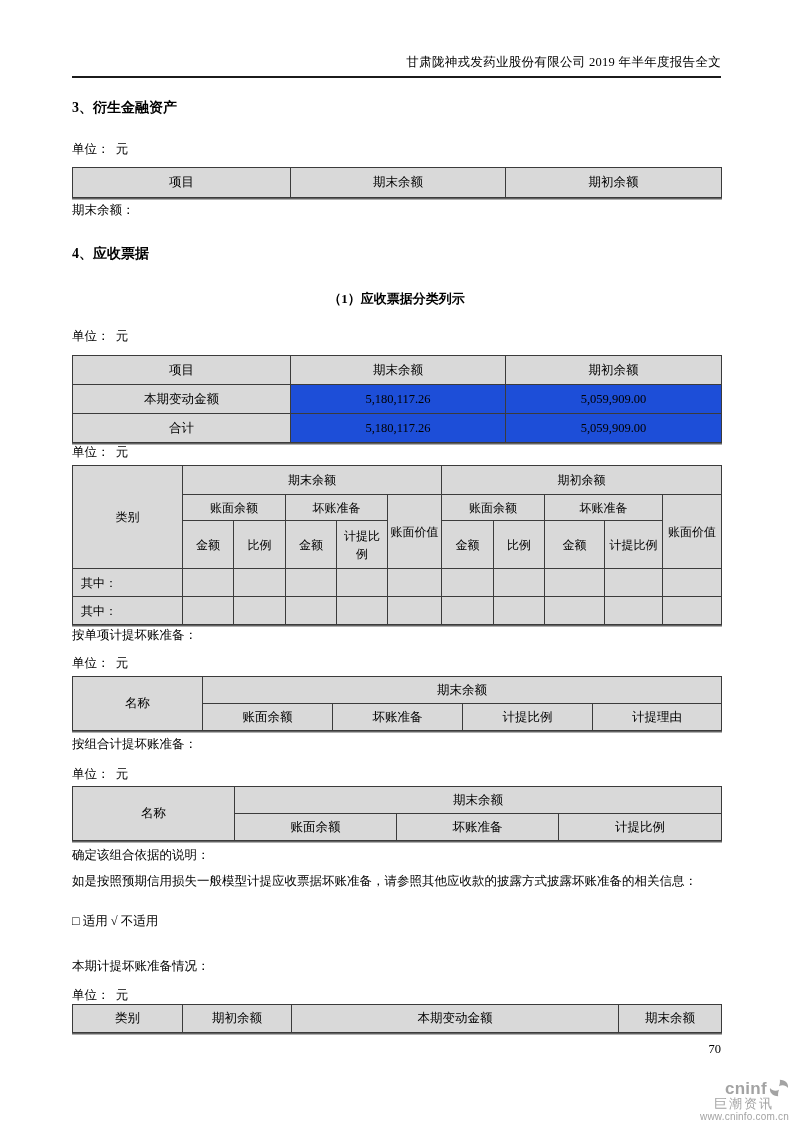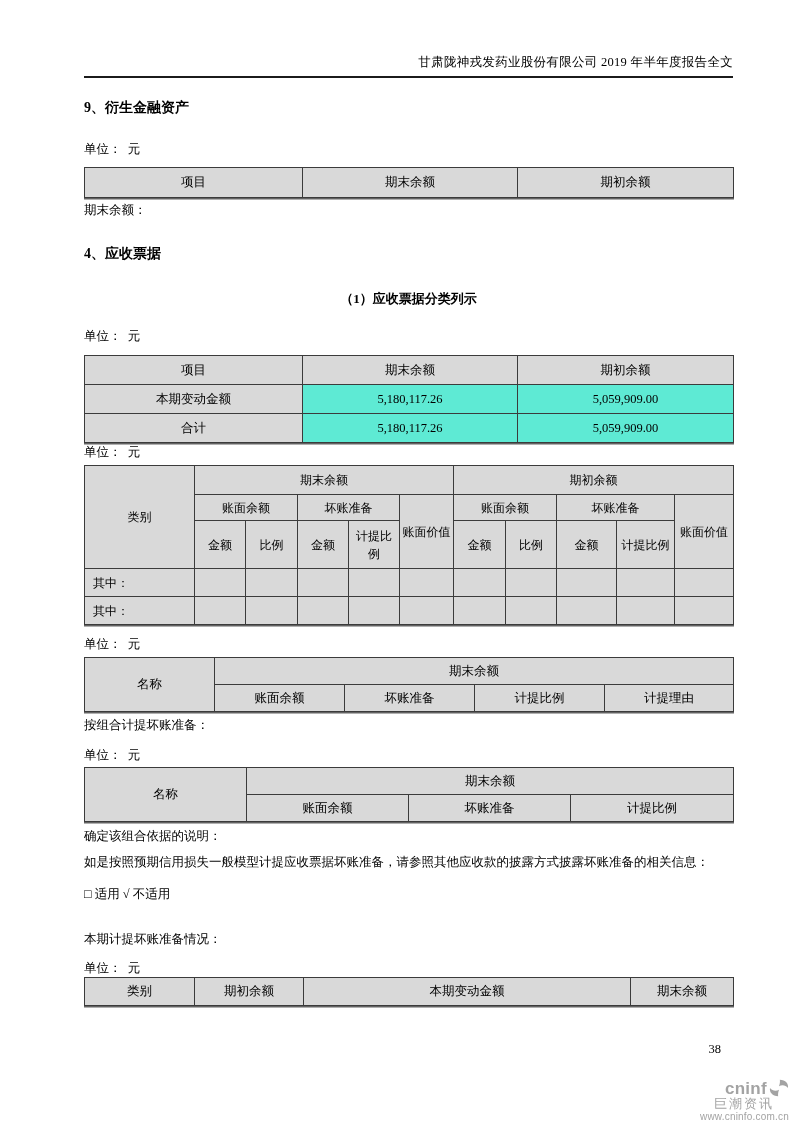--- a/index.html
+++ b/index.html
@@ -1,42 +1,42 @@
 <!DOCTYPE html>
 <html><head>
 <meta charset="utf-8">
 <style>
   html,body { margin:0; padding:0; background:#ffffff; }
   .page {
     position:relative; width:793px; height:1122px; background:#fff;
     font-family:"Liberation Serif","DejaVu Serif",serif; color:#000;
     overflow:hidden;
   }
-  .content { position:absolute; left:84px; top:0; width:649px; }
+  .content { position:absolute; left:72px; top:0; width:649px; }
 
   .doc-header {
     margin-top:54px; padding-bottom:5px; border-bottom:2px solid #1b1b1b;
     text-align:right; font-size:12.5px; letter-spacing:0.3px;
   }
   .h-main { font-size:14px; font-weight:bold; }
   .h-sub  { font-size:13px; font-weight:bold;text-align:center; }
   .body-text { font-size:12.5px; }
   .unit-line { font-size:12.5px; white-space:pre; }
 
   table.tbl {
     border-collapse:collapse; table-layout:fixed; width:649px;
     font-size:12.5px; border:1px solid #3b3b3b;
     box-shadow:0 1.5px 0 rgba(70,70,70,0.85);
   }
   table.tbl td {
     border:1px solid #3b3b3b; text-align:center; vertical-align:middle;
     padding:2px 4px; overflow:hidden;
   }
   .gray { background:#d9d9d9; }
-  td.num { background:#5eead4; text-align:right; padding-right:5px; }
+  td.num { background:#1d4ed8; text-align:right; padding-right:5px; }
   td.lbl { background:#d9d9d9; text-align:left; padding-left:8px; }
 
   tr.h30 { height:30px; } tr.h29 { height:29px; } tr.h28 { height:28px; }
   tr.h27 { height:27px; } tr.h26 { height:26px; } tr.h48 { height:48px; }
 
   table.t-cat td { background:#d9d9d9; font-size:12px; padding:1px 2px; line-height:1.5; }
   table.t-cat td.catlbl { text-align:left; padding-left:8px; }
   td.tight { font-size:11.5px; white-space:nowrap; padding:1px 1px; }
 
   .page-num { position:absolute; top:1042px; right:72px; font-size:12.5px; }
@@ -51,21 +51,21 @@
 </head>
 <body>
 
 <div class="page">
   <div class="content">
 
     <div class="doc-header">
       <span>甘肃陇神戎发药业股份有限公司 2019 年半年度报告全文</span>
     </div>
 
-    <div class="h-main" style="margin-top:21px">9、衍生金融资产</div>
+    <div class="h-main" style="margin-top:21px">3、衍生金融资产</div>
 
     <div class="unit-line" style="margin-top:24px">单位：  元</div>
 
     <table class="tbl" style="margin-top:9px">
       <colgroup>
           <col style="width:218px">
           <col style="width:215px">
           <col style="width:216px">
         </colgroup>
       <tbody>
@@ -172,20 +172,21 @@
           <td></td>
             <td></td>
           <td></td>
             <td></td>
           <td></td>
             <td></td>
         </tr>
       </tbody>
     </table>
 
+    <div class="body-text" style="margin-top:2px">按单项计提坏账准备：</div>
 
     <div class="unit-line" style="margin-top:11px">单位：  元</div>
 
     <table class="tbl" style="margin-top:4px">
       <colgroup>
           <col style="width:130px">
           <col style="width:130px">
           <col style="width:130px">
           <col style="width:130px">
           <col style="width:129px">
@@ -225,21 +226,21 @@
           <td class="gray">坏账准备</td>
           <td class="gray">计提比例</td>
         </tr>
       </tbody>
     </table>
 
     <div class="body-text" style="margin-top:6px">确定该组合依据的说明：</div>
 
     <div class="body-text" style="margin-top:9px">如是按照预期信用损失一般模型计提应收票据坏账准备，请参照其他应收款的披露方式披露坏账准备的相关信息：</div>
 
-    <div class="body-text" style="margin-top:15px; white-space:pre">□ 适用 √ 不适用</div>
+    <div class="body-text" style="margin-top:23px; white-space:pre">□ 适用 √ 不适用</div>
 
 
     <div class="body-text" style="margin-top:28px">本期计提坏账准备情况：</div>
 
     <div class="unit-line" style="margin-top:12px">单位：  元</div>
 
     <table class="tbl" style="margin-top:0px">
       <colgroup>
           <col style="width:110px">
           <col style="width:109px">
@@ -251,21 +252,21 @@
           <td class="gray">类别</td>
           <td class="gray">期初余额</td>
           <td class="gray">本期变动金额</td>
           <td class="gray">期末余额</td>
         </tr>
       </tbody>
     </table>
 
   </div>
 
-  <div class="page-num">38</div>
+  <div class="page-num">70</div>
 
   <div class="logo">
     <div class="logo-row">
       <span class="logo-text">cninf</span><svg class="logo-swirl" width="20" height="18" viewBox="0 0 24 22">
         <path d="M13 1 C20 1 24 6 23 11 C20 7 15 7 12 9 C13.5 5 13.2 2.2 13 1 Z" fill="#a3a3a3"></path>
         <path d="M11 21 C4 21 0 16 1 11 C4 15 9 15 12 13 C10.5 17 10.8 19.8 11 21 Z" fill="#a3a3a3"></path>
       </svg>
     </div>
     <div class="logo-sub">巨潮资讯</div>
     <div class="logo-url">www.cninfo.com.cn</div>

